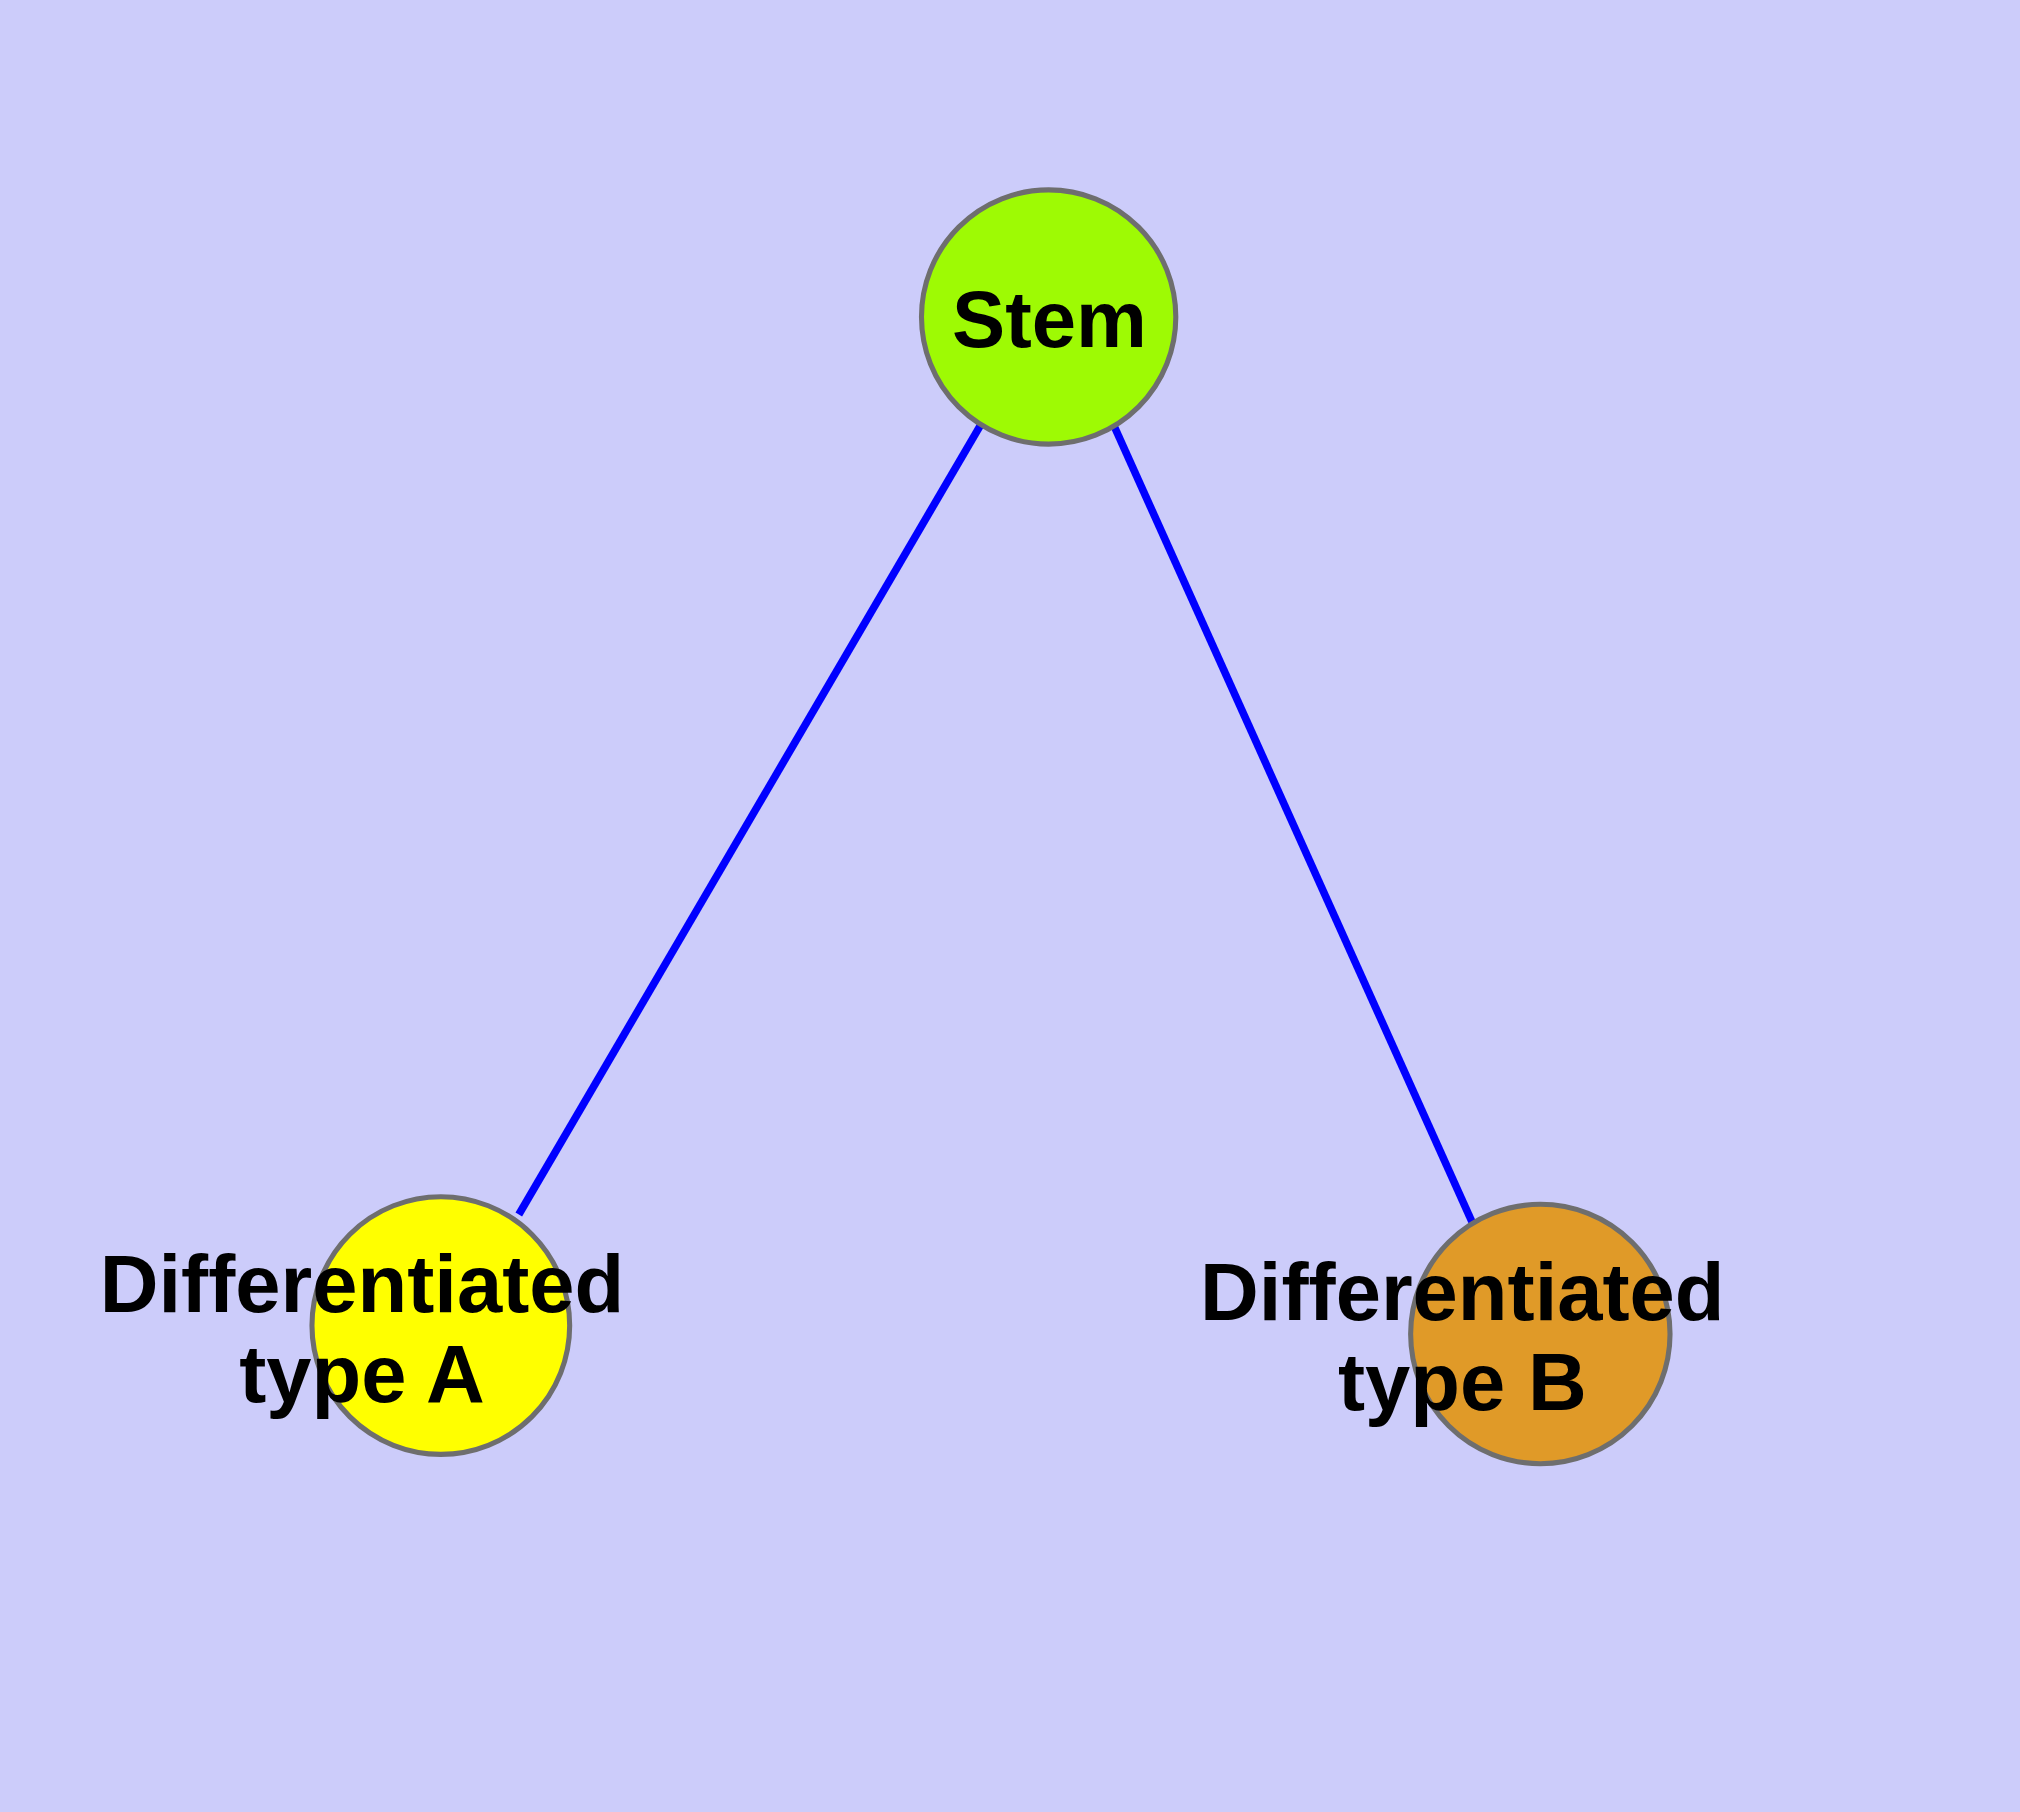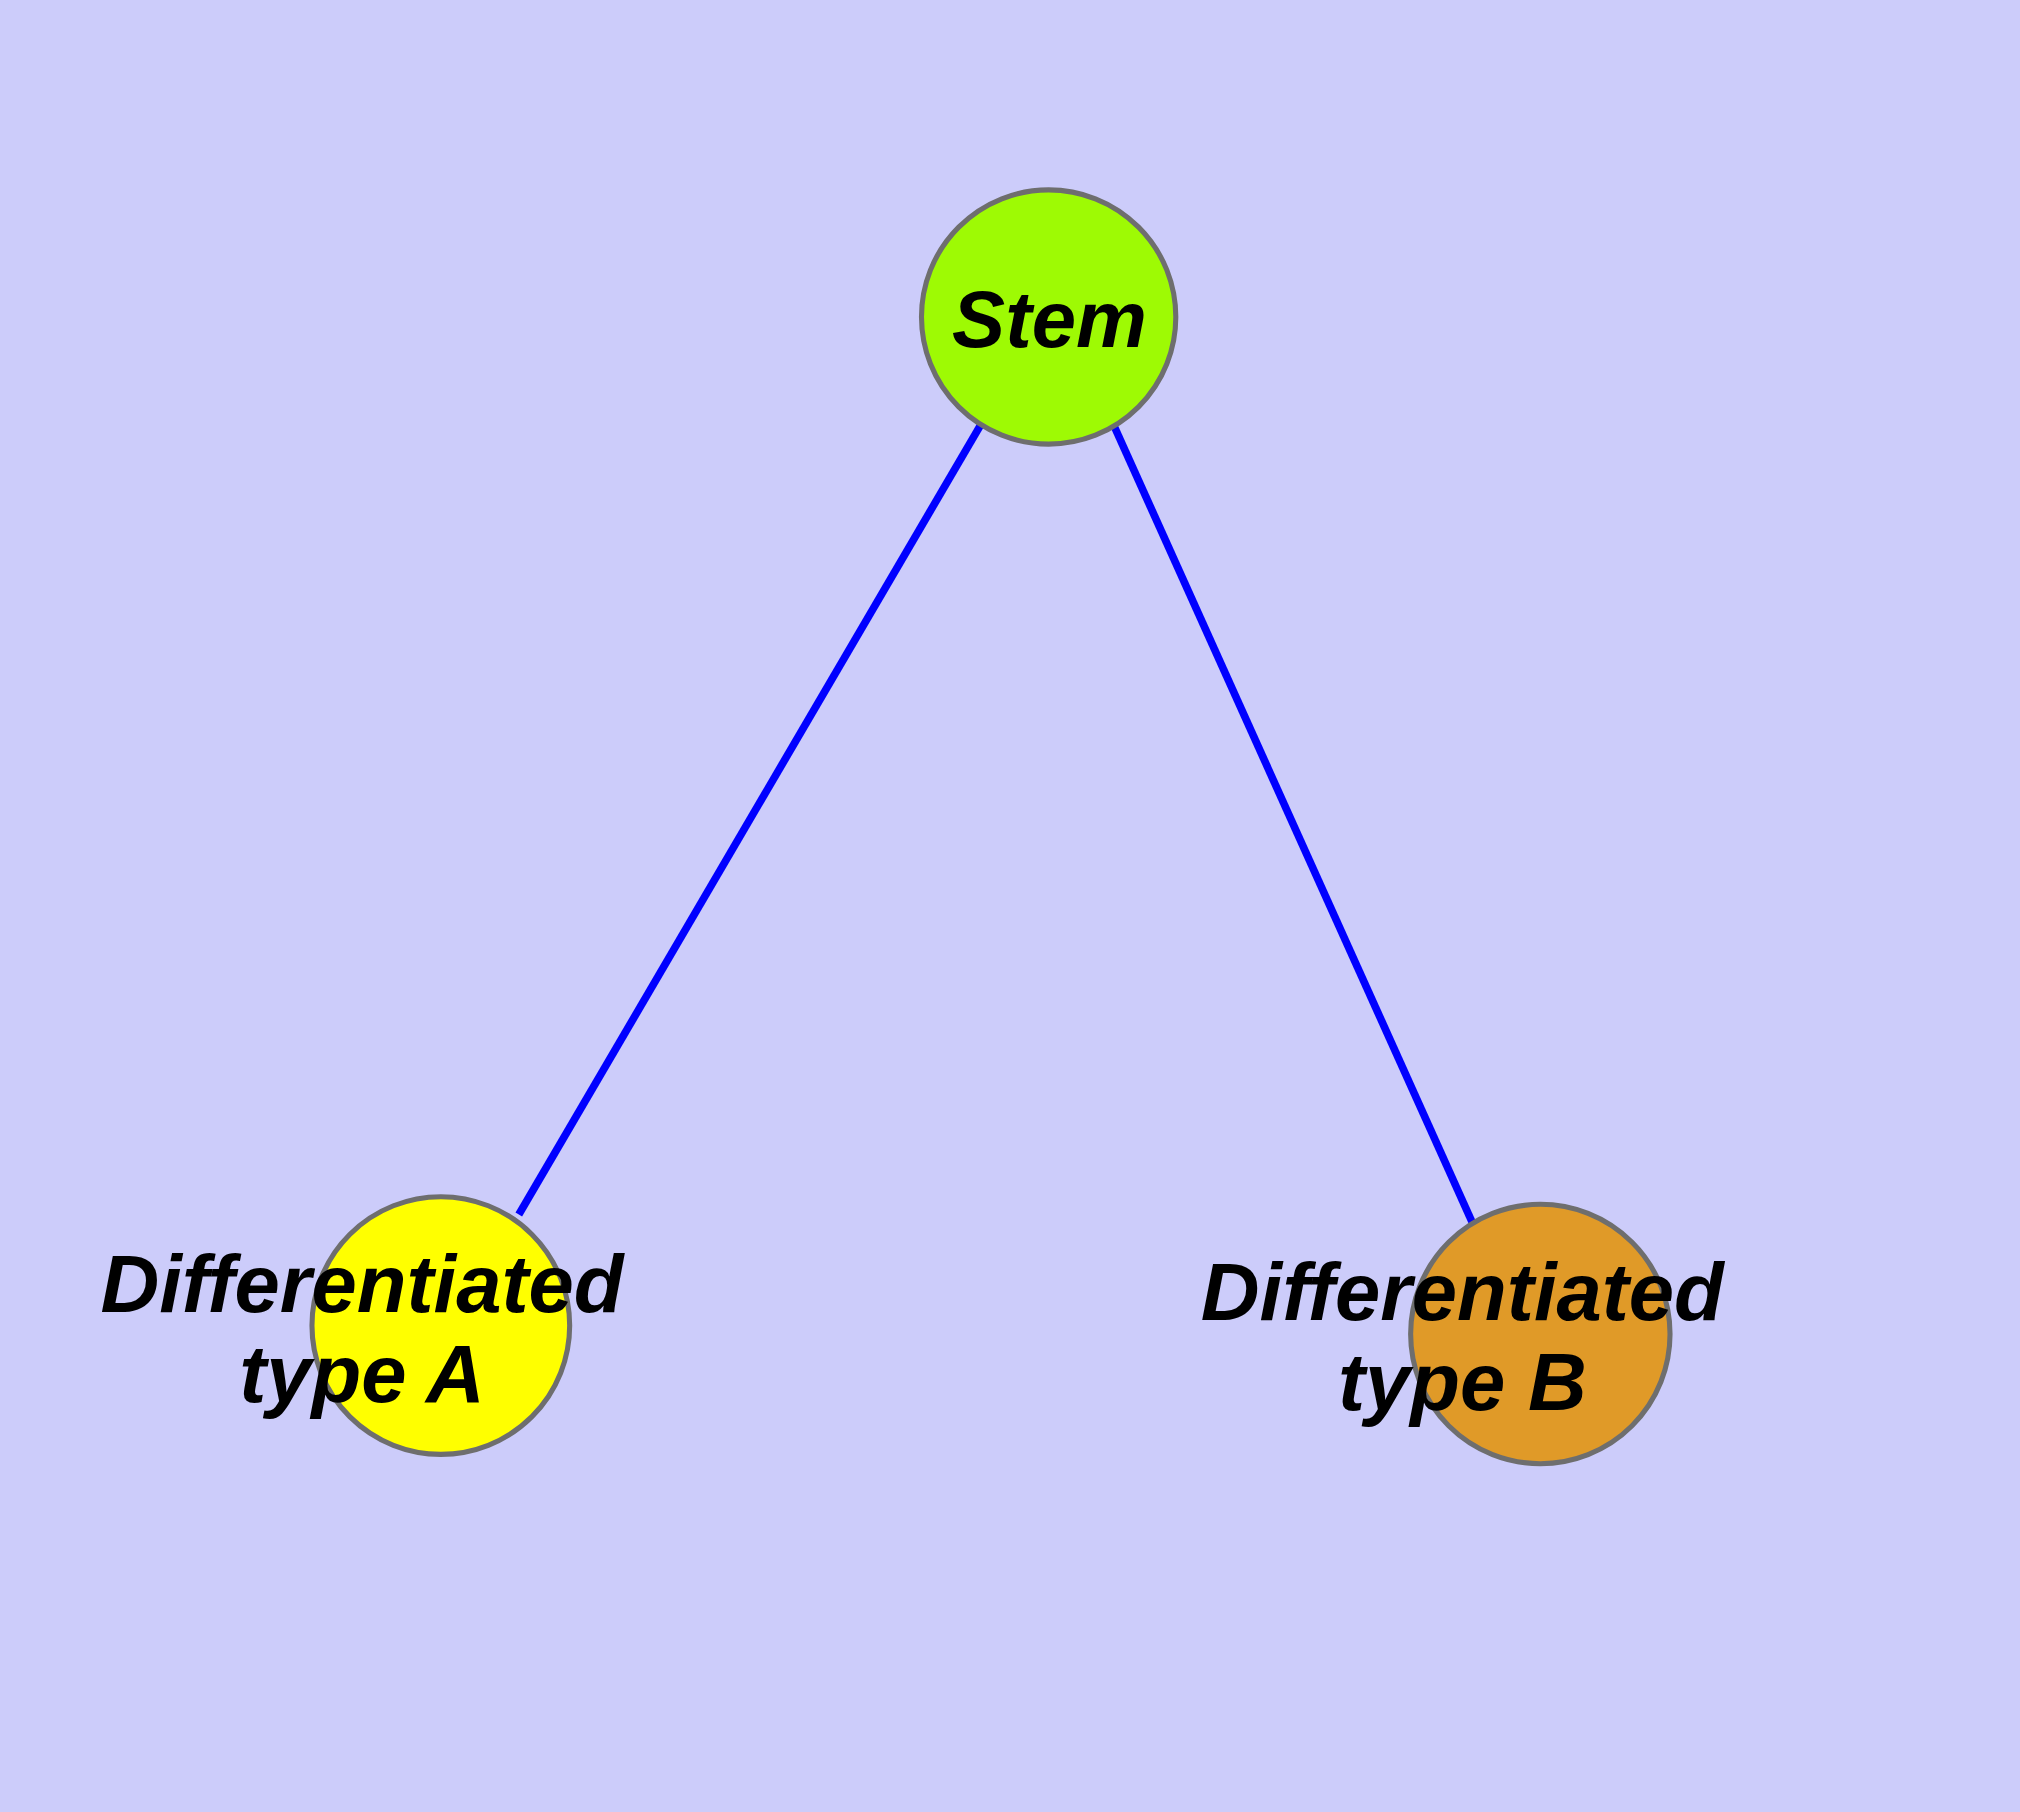--- a/index.html
+++ b/index.html
@@ -28,21 +28,21 @@
     font-weight: bold;
     fill: #000000;
     text-anchor: middle;
     dominant-baseline: alphabetic;
     white-space: pre;
   }
 </style>
 </head>
 <body>
 
-<div id="canvas" style="background: #4d7c0f; font-style: italic;">
+<div id="canvas" style="background: #4d7c0f;">
   <svg id="graph-svg" viewBox="0 0 2384 2138" preserveAspectRatio="none" xmlns="http://www.w3.org/2000/svg">
 
     <rect id="bg-rect" x="0" y="0" width="2384" height="2138" fill="#CCCCFA"></rect>
 
     <g id="edges-layer">
         <line x1="1157" y1="501" x2="612" y2="1433" stroke="#0000FF" stroke-width="9" stroke-linecap="butt"></line>
         <line x1="1313" y1="500" x2="1737" y2="1443" stroke="#0000FF" stroke-width="9" stroke-linecap="butt"></line>
       </g>
     <g id="nodes-layer">
         <circle cx="1237" cy="374" r="150" fill="#9EFA04" stroke="#6E6E6E" stroke-width="6"></circle>

